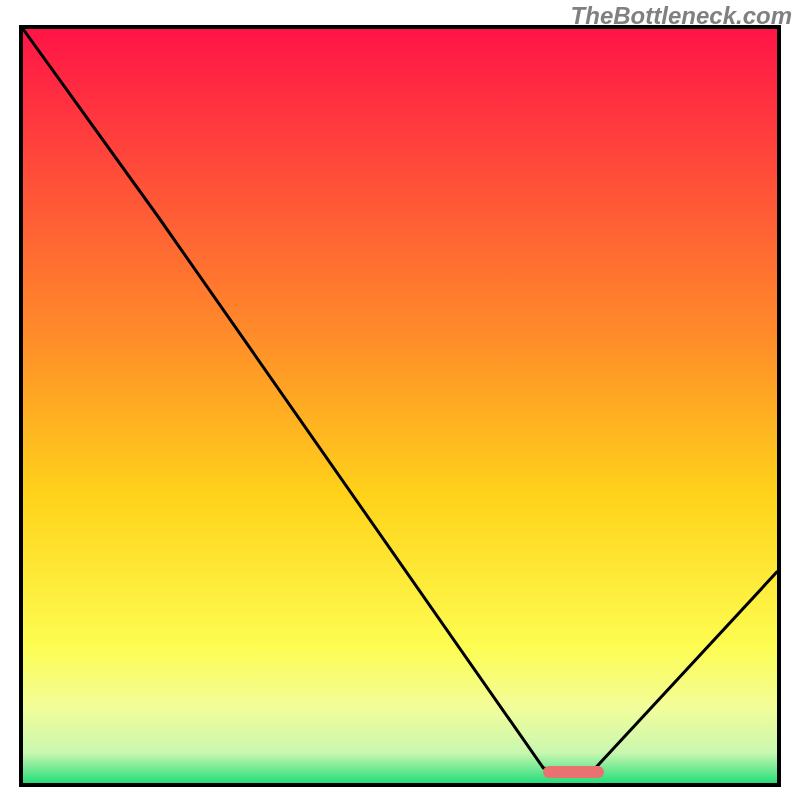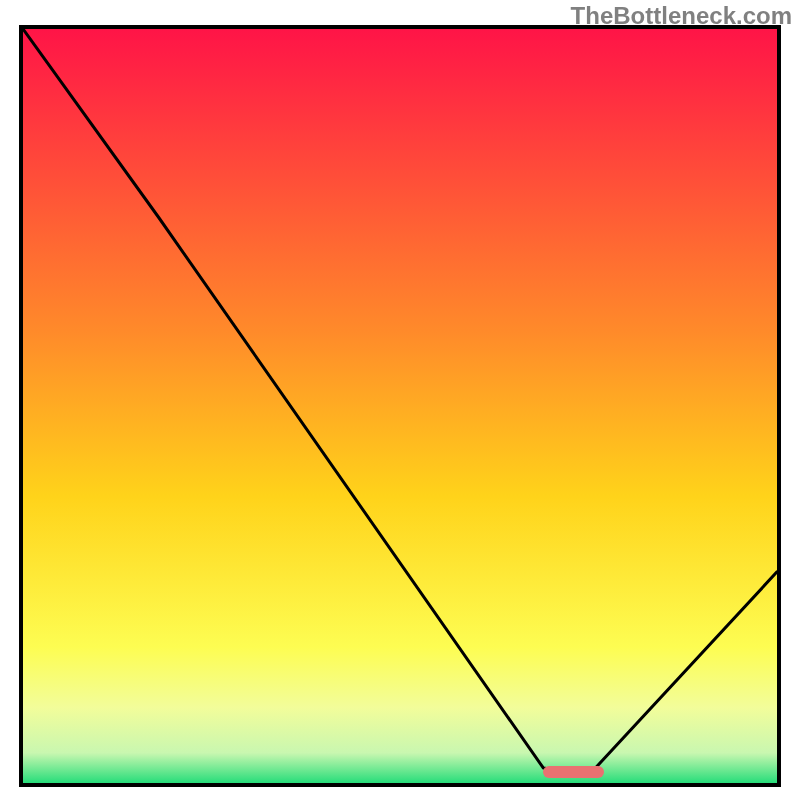--- a/index.html
+++ b/index.html
@@ -7,20 +7,21 @@
     padding: 0;
     width: 800px;
     height: 800px;
     background: #ffffff;
     font-family: Arial, Helvetica, sans-serif;
   }
   .container {
     position: relative;
     width: 800px;
     height: 800px;
+    font-style: italic;
   }
   .watermark {
     position: absolute;
     top: 2px;
     right: 8px;
     font-size: 24px;
     font-weight: bold;
     color: #808080;
     z-index: 5;
   }

